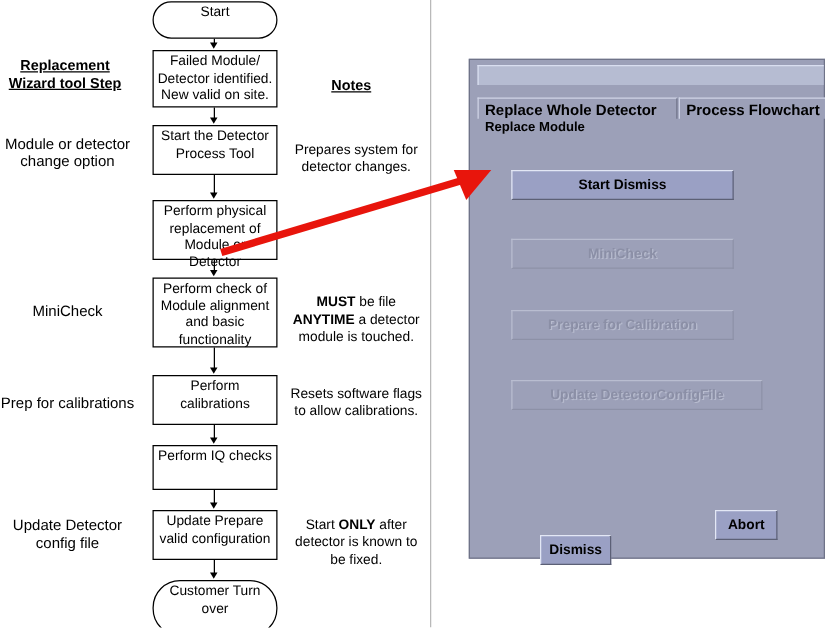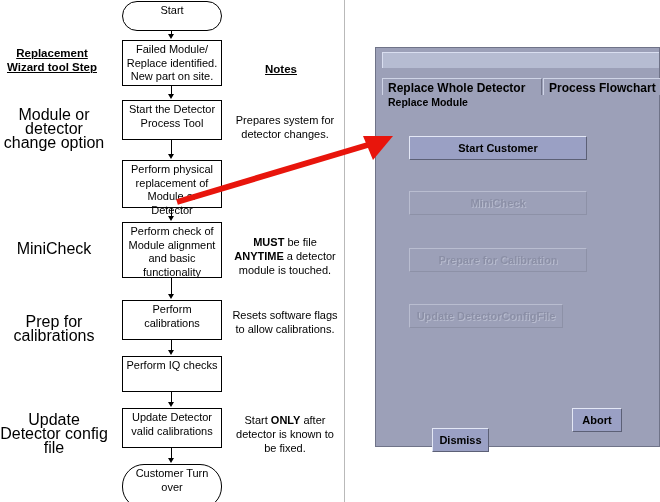--- a/index.html
+++ b/index.html
@@ -30,21 +30,21 @@
     line-height: 14px;
   }
   .col-head u { text-decoration: underline; }
 
   #head-left { left: 2px; top: 46px; width: 100px; }
   #head-notes { left: 240px; top: 62px; width: 82px; }
 
   
   .stage-label {
     position: absolute;
-    font-size: 16px;
+    font-size: 12px;
     color: #000;
     text-align: center;
     line-height: 14px;
     width: 108px;
     left: 0px;
   }
 
   
   .note {
     position: absolute;
@@ -150,21 +150,21 @@
     color: #8b8fa6;
     text-shadow: 1px 1px 0 #b7bbce;
     background: #9ca0b8;
     border-color: #8d91a7;
     border-top-color: #b9bdd0;
     border-left-color: #b9bdd0;
   }
   #btn-start   { left: 33px; top: 88px;  width: 178px; }
   #btn-mini    { left: 33px; top: 143px; width: 178px; }
   #btn-prep    { left: 33px; top: 200px; width: 178px; }
-  #btn-update  { left: 33px; top: 256px; width: 154px; }
+  #btn-update  { left: 33px; top: 256px; width: 201px; }
   #btn-dismiss { left: 56px; top: 380px; width: 57px; }
   #btn-abort   { left: 196px; top: 360px; width: 50px; }
 
   
   #red-arrow {
     position: absolute; left: 175px; top: 130px; width: 220px; height: 80px;
     pointer-events: none;
   }
 </style>
 </head>
@@ -176,39 +176,39 @@
     <u><span>Replacement Wizard tool Step</span></u>
   </div>
   <div class="col-head" id="head-notes">
     <u><span>Notes</span></u>
   </div>
 
   <div class="node term" style="top:1px;height:30px;">
       <span>Start</span>
     </div>
   <div class="node" style="top:40px;height:46px;">
-      <span>Failed Module/ Replace identified. New part on site.</span>
+      <span>Failed Module/ Detector identified. New valid on site.</span>
     </div>
   <div class="node" style="top:100px;height:40px;">
       <span>Start the Detector Process Tool</span>
     </div>
   <div class="node" style="top:160px;height:48px;">
       <span>Perform physical replacement of Module or Detector</span>
     </div>
   <div class="node" style="top:222px;height:56px;">
       <span>Perform check of Module alignment and basic functionality</span>
     </div>
   <div class="node" style="top:300px;height:40px;">
       <span>Perform calibrations</span>
     </div>
   <div class="node" style="top:356px;height:36px;">
       <span>Perform IQ checks</span>
     </div>
   <div class="node" style="top:408px;height:40px;">
-      <span>Update Detector valid calibrations</span>
+      <span>Update Prepare valid configuration</span>
     </div>
   <div class="node term" style="top:464px;height:45px;">
       <span>Customer Turn over</span>
     </div>
 
   <div class="conn" style="top:31px;height:4px;"></div>
   <div class="arrowhead" style="top:34px;"></div>
 
   <div class="conn" style="top:86px;height:9px;"></div>
   <div class="arrowhead" style="top:94px;"></div>
@@ -252,21 +252,21 @@
   <div id="app-titlebar"></div>
 
   <div class="tabstrip">
     <div class="tab" id="tab-0"><span>Replace Whole Detector</span></div>
     <div class="tab" id="tab-1"><span>Process Flowchart</span></div>
   </div>
 
   <div id="panel-title"><span>Replace Module</span></div>
 
   <div class="app-btn enabled" id="btn-start">
-      <span>Start Customer</span>
+      <span>Start Dismiss</span>
     </div>
   <div class="app-btn disabled" id="btn-mini">
       <span>MiniCheck</span>
     </div>
   <div class="app-btn disabled" id="btn-prep">
       <span>Prepare for Calibration</span>
     </div>
   <div class="app-btn disabled" id="btn-update">
       <span>Update DetectorConfigFile</span>
     </div>

